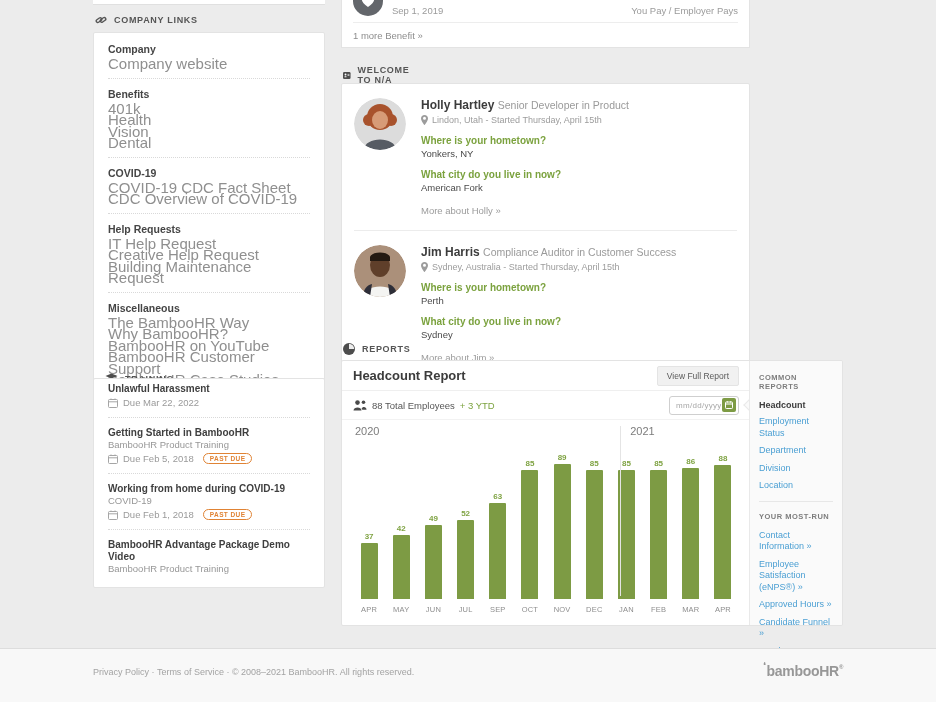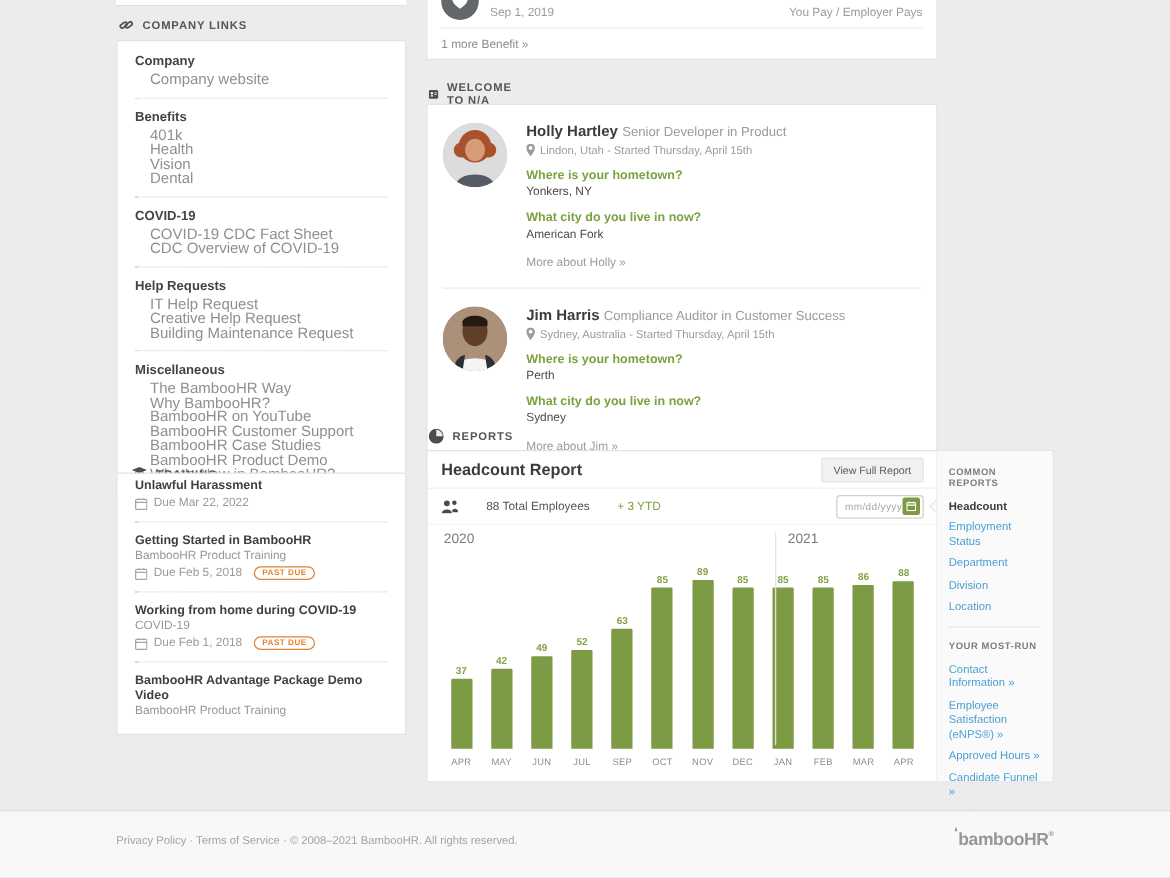--- a/index.html
+++ b/index.html
@@ -13,21 +13,21 @@
   .sec-head { display:flex; align-items:center; gap:7px; }
   .sec-head .txt { font-size:9px; font-weight:700; letter-spacing:.7px; color:#555; }
   .sec-head svg { display:block; }
 
   
   .left-col { position:absolute; left:93px; top:0; width:232px; }
   .stub-card { position:absolute; left:0; top:0; width:232px; height:5px; background:#fff; border-bottom:1px solid #e0e0e0; }
   .cl-head { position:absolute; left:2px; top:14px; }
   .cl-card { position:absolute; left:0; top:32px; width:232px; padding:10px 14px 12px; }
   .cl-title { font-size:10.5px; font-weight:700; color:#454545; line-height:13px; margin-bottom:2px; }
-  .cl-item { font-size:12px; color:#8f8f8f; line-height:11.5px; cursor:pointer;margin-left:12px; }
+  .cl-item { font-size:15px; color:#8f8f8f; line-height:11.5px; cursor:pointer; }
   .cl-div { border-top:1px dotted #d9d9d9; margin:8px 0 9px; }
 
   .tr-head { position:absolute; left:12px; top:373px; }
   .tr-card { position:absolute; left:0; top:378px; width:232px; padding:4px 14px 12px; }
   .tr-title { font-size:10px; font-weight:700; color:#3f3f3f; line-height:12px; }
   .tr-sub { font-size:9.5px; color:#979797; line-height:12px; }
   .tr-due { display:flex; align-items:center; gap:5px; margin-top:2px; }
   .tr-due .d { font-size:9.5px; color:#9a9a9a; }
   .badge { display:inline-block; font-size:6.5px; font-weight:700; color:#e08334; border:1px solid #e08334; border-radius:7px; padding:1px 6px; letter-spacing:.4px; margin-left:4px; }
   .tr-div { border-top:1px dotted #d9d9d9; margin:9px 0; }
@@ -56,21 +56,21 @@
   .p-more { font-size:9.5px; color:#9b9b9b; margin-top:12px; cursor:pointer; }
   .w-div { border-top:1px solid #ececec; margin:4px 12px 10px; }
 
   .reports-head { position:absolute; left:2px; top:343px; }
   .reports-card { position:absolute; left:0; top:360px; width:502px; height:266px; background:#fff; border:1px solid #e3e3e3; border-radius:2px; }
   .rc-main { position:absolute; left:0; top:0; bottom:0; width:408px; }
   .rc-titlerow { display:flex; align-items:center; justify-content:space-between; height:30px; padding:0 11px; border-bottom:1px solid #efefef; }
   .rc-title { font-size:13px; font-weight:700; color:#3c3c3c; }
   .vfr-btn { font-size:8.5px; color:#5a5a5a; background:#f1f1f1; border:1px solid #e4e4e4; border-radius:2px; padding:4px 9px; cursor:pointer; }
   .rc-statsrow { display:flex; align-items:center; justify-content:space-between; height:29px; padding:0 11px; border-bottom:1px solid #f2f2f2; }
-  .stats-left { display:flex; align-items:center; gap:22px; }
+  .stats-left { display:flex; align-items:center; gap:5px; }
   .stats-total { font-size:9.5px; color:#565656; }
   .stats-ytd { font-size:9.5px; font-weight:400; color:#7ba23e; }
   .date-wrap { display:flex; align-items:center; border:1px solid #cfcfcf; border-radius:3px; height:19px; padding:0 2px 0 6px; background:#fff; }
   .date-input { border:none; outline:none; width:46px; font-size:8px; letter-spacing:.3px; color:#777; font-family:"Liberation Sans", sans-serif; }
   .date-input::placeholder { color:#a8a8a8; }
   .cal-btn { width:14px; height:14px; border-radius:2px; background:#7d9b44; border:none; display:flex; align-items:center; justify-content:center; cursor:pointer; }
 
   .chart { position:relative; padding:26px 11px 0; }
   .year-label { position:absolute; top:5px; font-size:11px; color:#7c7c7c; }
   .y2020 { left:13px; }

